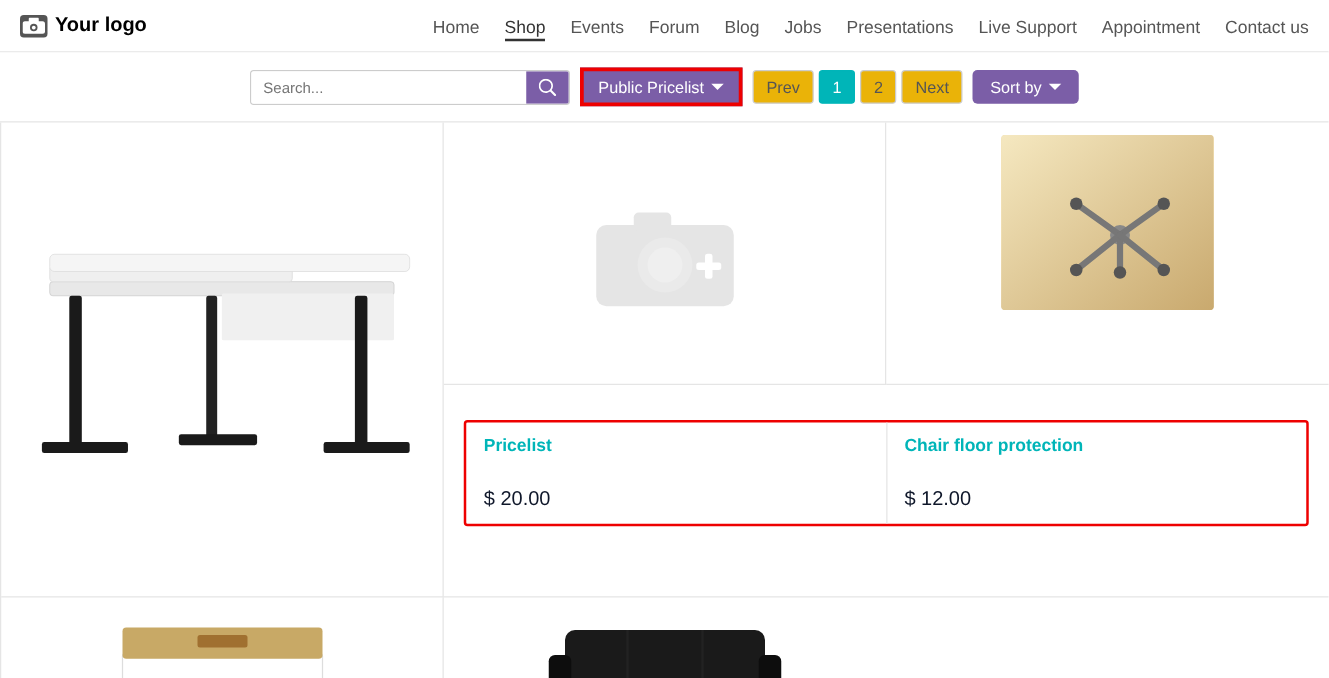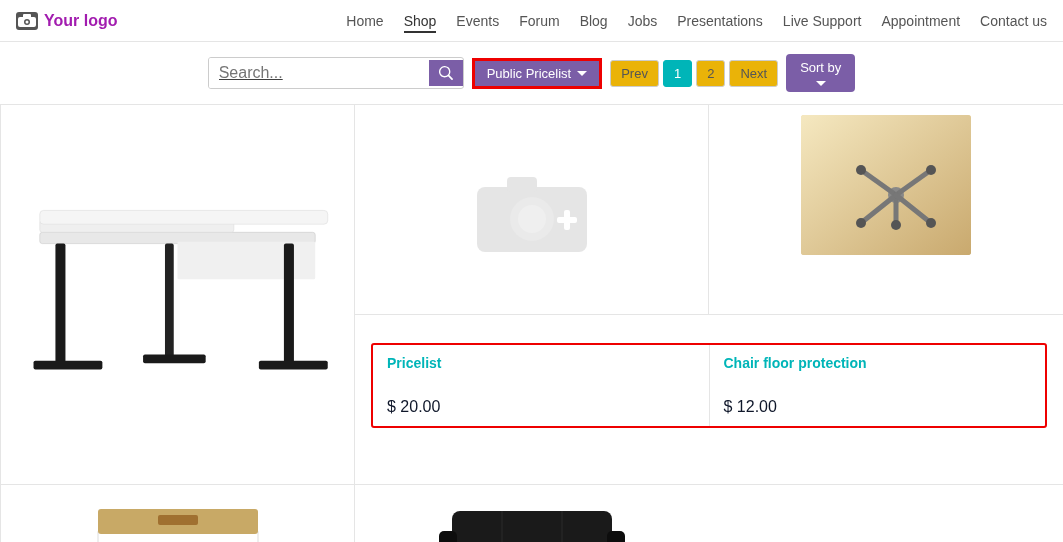--- a/index.html
+++ b/index.html
@@ -13,21 +13,21 @@
       height: 42px;
       background: #fff;
       border-bottom: 1px solid #e5e5e5;
     }
     .logo {
       display: flex;
       align-items: center;
       gap: 6px;
       font-size: 16px;
       font-weight: bold;
-      color: #a21caf;
+      color: #000000;
       margin-right: auto;
     }
     .logo-icon {
       width: 22px;
       height: 18px;
       background: #555;
       border-radius: 3px;
       position: relative;
       display: flex;
       align-items: center;
@@ -66,23 +66,22 @@
       align-items: center;
       border: 1px solid #ccc;
       border-radius: 3px;
       overflow: hidden;
     }
     .search-input {
       border: none;
       outline: none;
       padding: 6px 10px;
       width: 220px;
-      font-size: 16px;
-      color: #404040;
-      text-decoration: underline;
+      font-size: 12px;
+      color: #a21caf;
     }
     .search-btn {
       background: #7b5ea7;
       border: none;
       padding: 6px 10px;
       cursor: pointer;
       display: flex;
       align-items: center;
       justify-content: center;
     }
@@ -132,21 +131,20 @@
       background: #7b5ea7;
       color: #fff;
       border: none;
       border-radius: 4px;
       padding: 6px 14px;
       cursor: pointer;
       font-size: 13px;
       display: flex;
       align-items: center;
       gap: 6px;
-      flex-direction: column;
     }
     .sortby-btn .caret {
       border-left: 5px solid transparent;
       border-right: 5px solid transparent;
       border-top: 5px solid #fff;
       display: inline-block;
     }
 
     
     .info-box {

